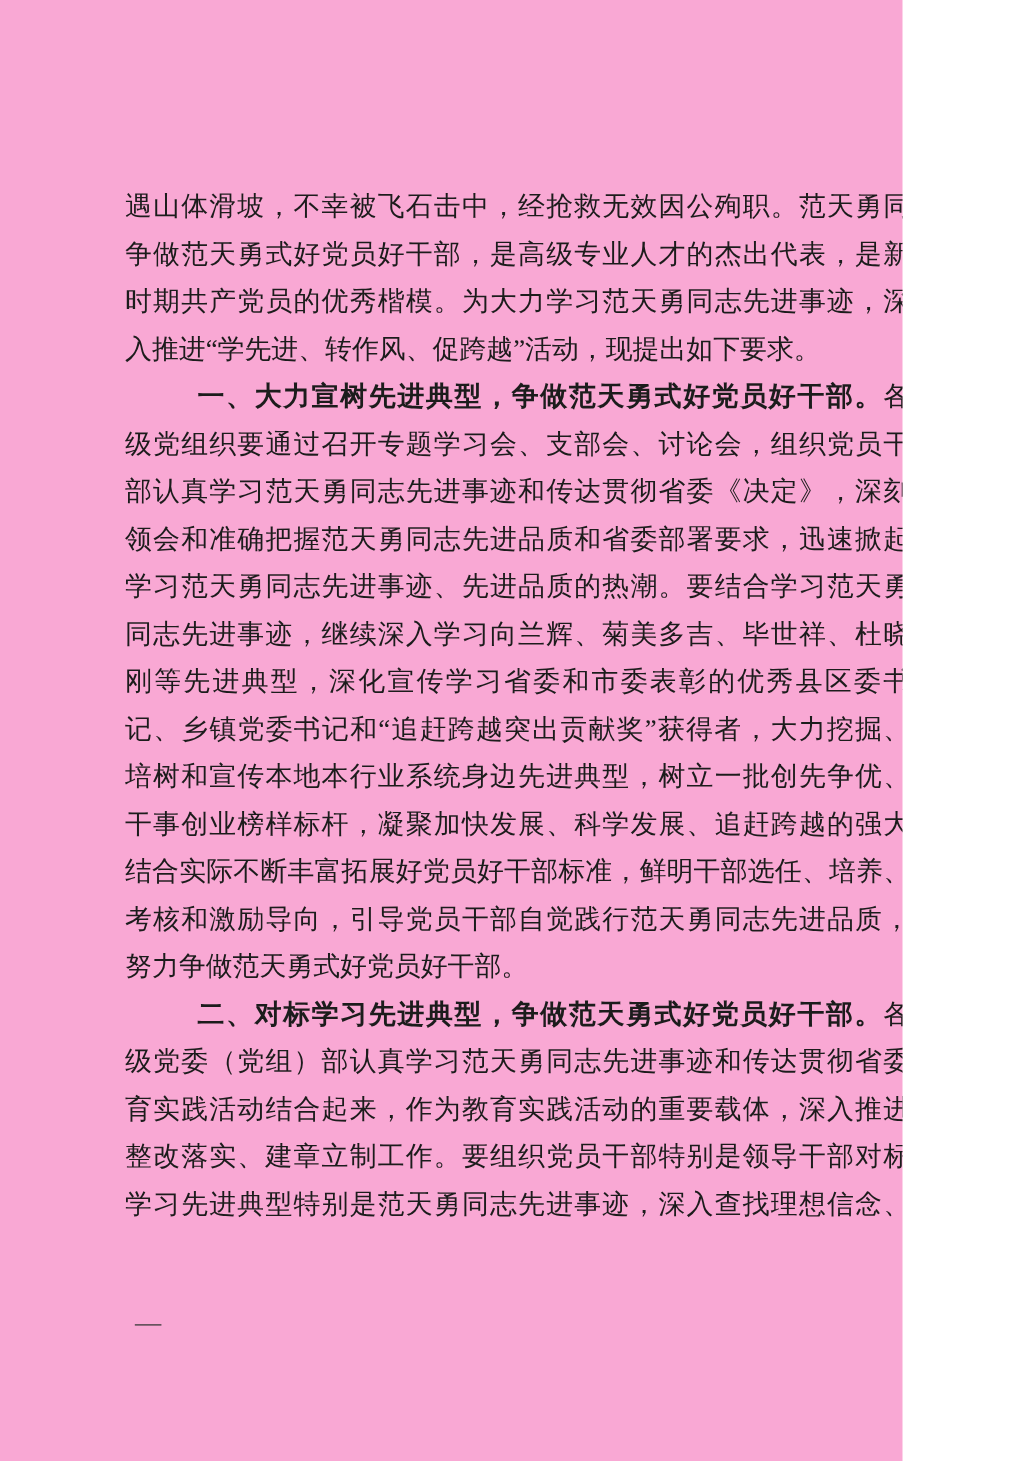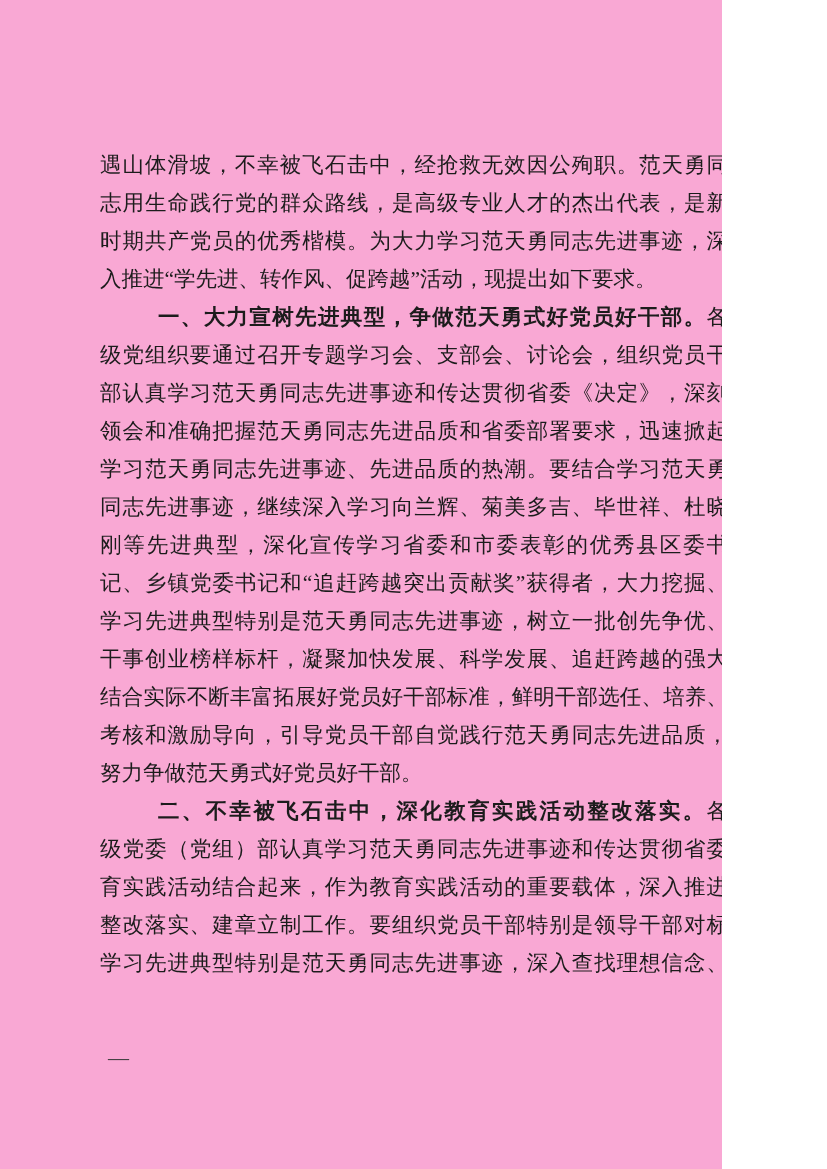--- a/index.html
+++ b/index.html
@@ -55,37 +55,37 @@
   }
 </style>
 </head>
 <body>
 
 <div class="page">
 
   <div class="text-block">
 
   <div class="doc-line"><span class="seg">遇山体滑坡，不幸被飞石击中，经抢救无效因公殉职。范天勇同</span></div>
-      <div class="doc-line"><span class="seg">志用生命践行党的群众路线，是高级专业人才的杰出代表，是新</span></div>
+      <div class="doc-line"><span class="seg">争做范天勇式好党员好干部，是高级专业人才的杰出代表，是新</span></div>
       <div class="doc-line"><span class="seg">时期共产党员的优秀楷模。为大力学习范天勇同志先进事迹，深</span></div>
       <div class="doc-line align-left"><span class="seg">入推进“学先进、转作风、促跨越”活动，现提出如下要求。</span></div>
       <div class="doc-line indent"><span class="seg bold">一、大力宣树先进典型，争做范天勇式好党员好干部。</span><span class="seg">各</span></div>
       <div class="doc-line"><span class="seg">级党组织要通过召开专题学习会、支部会、讨论会，组织党员干</span></div>
       <div class="doc-line"><span class="seg">部认真学习范天勇同志先进事迹和传达贯彻省委《决定》，深刻</span></div>
       <div class="doc-line"><span class="seg">领会和准确把握范天勇同志先进品质和省委部署要求，迅速掀起</span></div>
       <div class="doc-line"><span class="seg">学习范天勇同志先进事迹、先进品质的热潮。要结合学习范天勇</span></div>
       <div class="doc-line"><span class="seg">同志先进事迹，继续深入学习向兰辉、菊美多吉、毕世祥、杜晓</span></div>
       <div class="doc-line"><span class="seg">刚等先进典型，深化宣传学习省委和市委表彰的优秀县区委书</span></div>
       <div class="doc-line"><span class="seg">记、乡镇党委书记和“追赶跨越突出贡献奖”获得者，大力挖掘、</span></div>
-      <div class="doc-line"><span class="seg">学习先进典型特别是范天勇同志先进事迹，树立一批创先争优、</span></div>
+      <div class="doc-line"><span class="seg">培树和宣传本地本行业系统身边先进典型，树立一批创先争优、</span></div>
       <div class="doc-line"><span class="seg">干事创业榜样标杆，凝聚加快发展、科学发展、追赶跨越的强大</span></div>
       <div class="doc-line"><span class="seg">结合实际不断丰富拓展好党员好干部标准，鲜明干部选任、培养、</span></div>
       <div class="doc-line"><span class="seg">考核和激励导向，引导党员干部自觉践行范天勇同志先进品质，</span></div>
       <div class="doc-line align-left"><span class="seg">努力争做范天勇式好党员好干部。</span></div>
-      <div class="doc-line indent"><span class="seg bold">二、不幸被飞石击中，深化教育实践活动整改落实。</span><span class="seg">各</span></div>
+      <div class="doc-line indent"><span class="seg bold">二、对标学习先进典型，争做范天勇式好党员好干部。</span><span class="seg">各</span></div>
       <div class="doc-line"><span class="seg">级党委（党组）部认真学习范天勇同志先进事迹和传达贯彻省委</span></div>
       <div class="doc-line"><span class="seg">育实践活动结合起来，作为教育实践活动的重要载体，深入推进</span></div>
       <div class="doc-line"><span class="seg">整改落实、建章立制工作。要组织党员干部特别是领导干部对标</span></div>
       <div class="doc-line"><span class="seg">学习先进典型特别是范天勇同志先进事迹，深入查找理想信念、</span></div>
     </div>
 
   <div class="footer-dash">—</div>
 
 </div>
 

